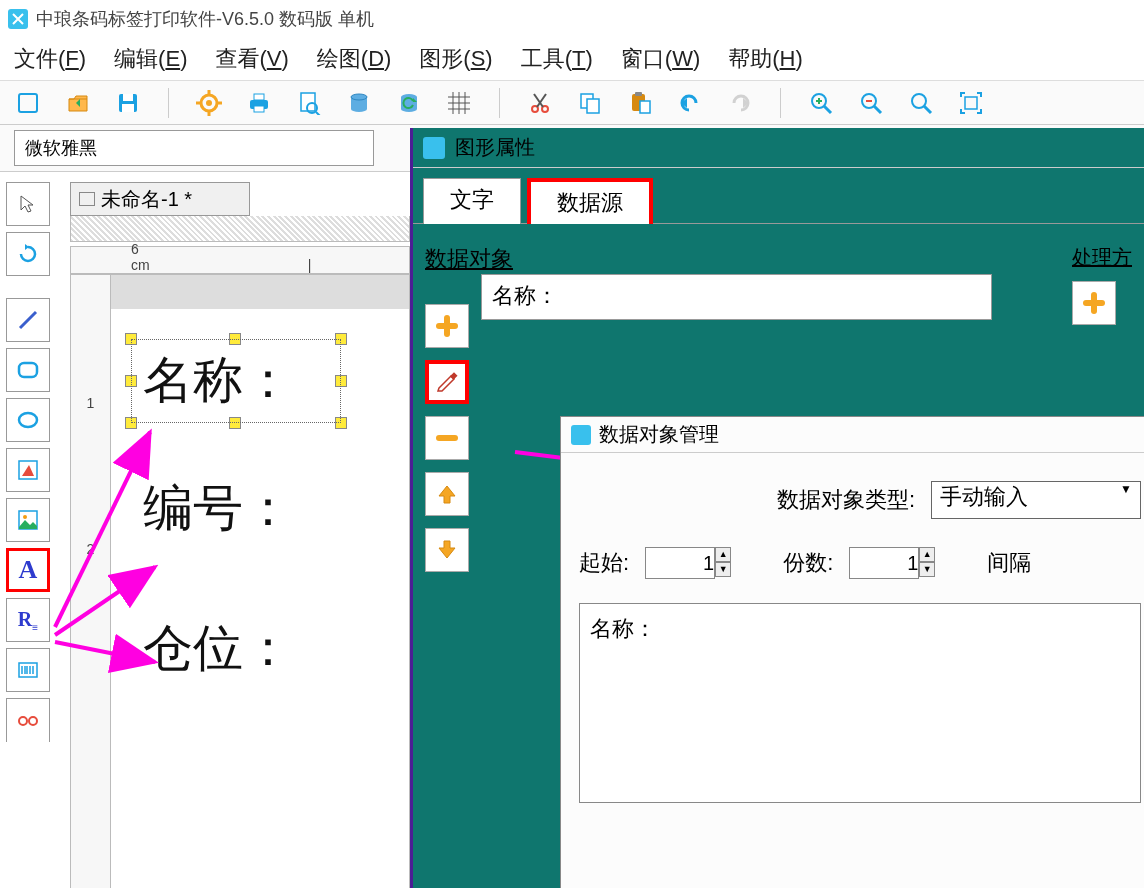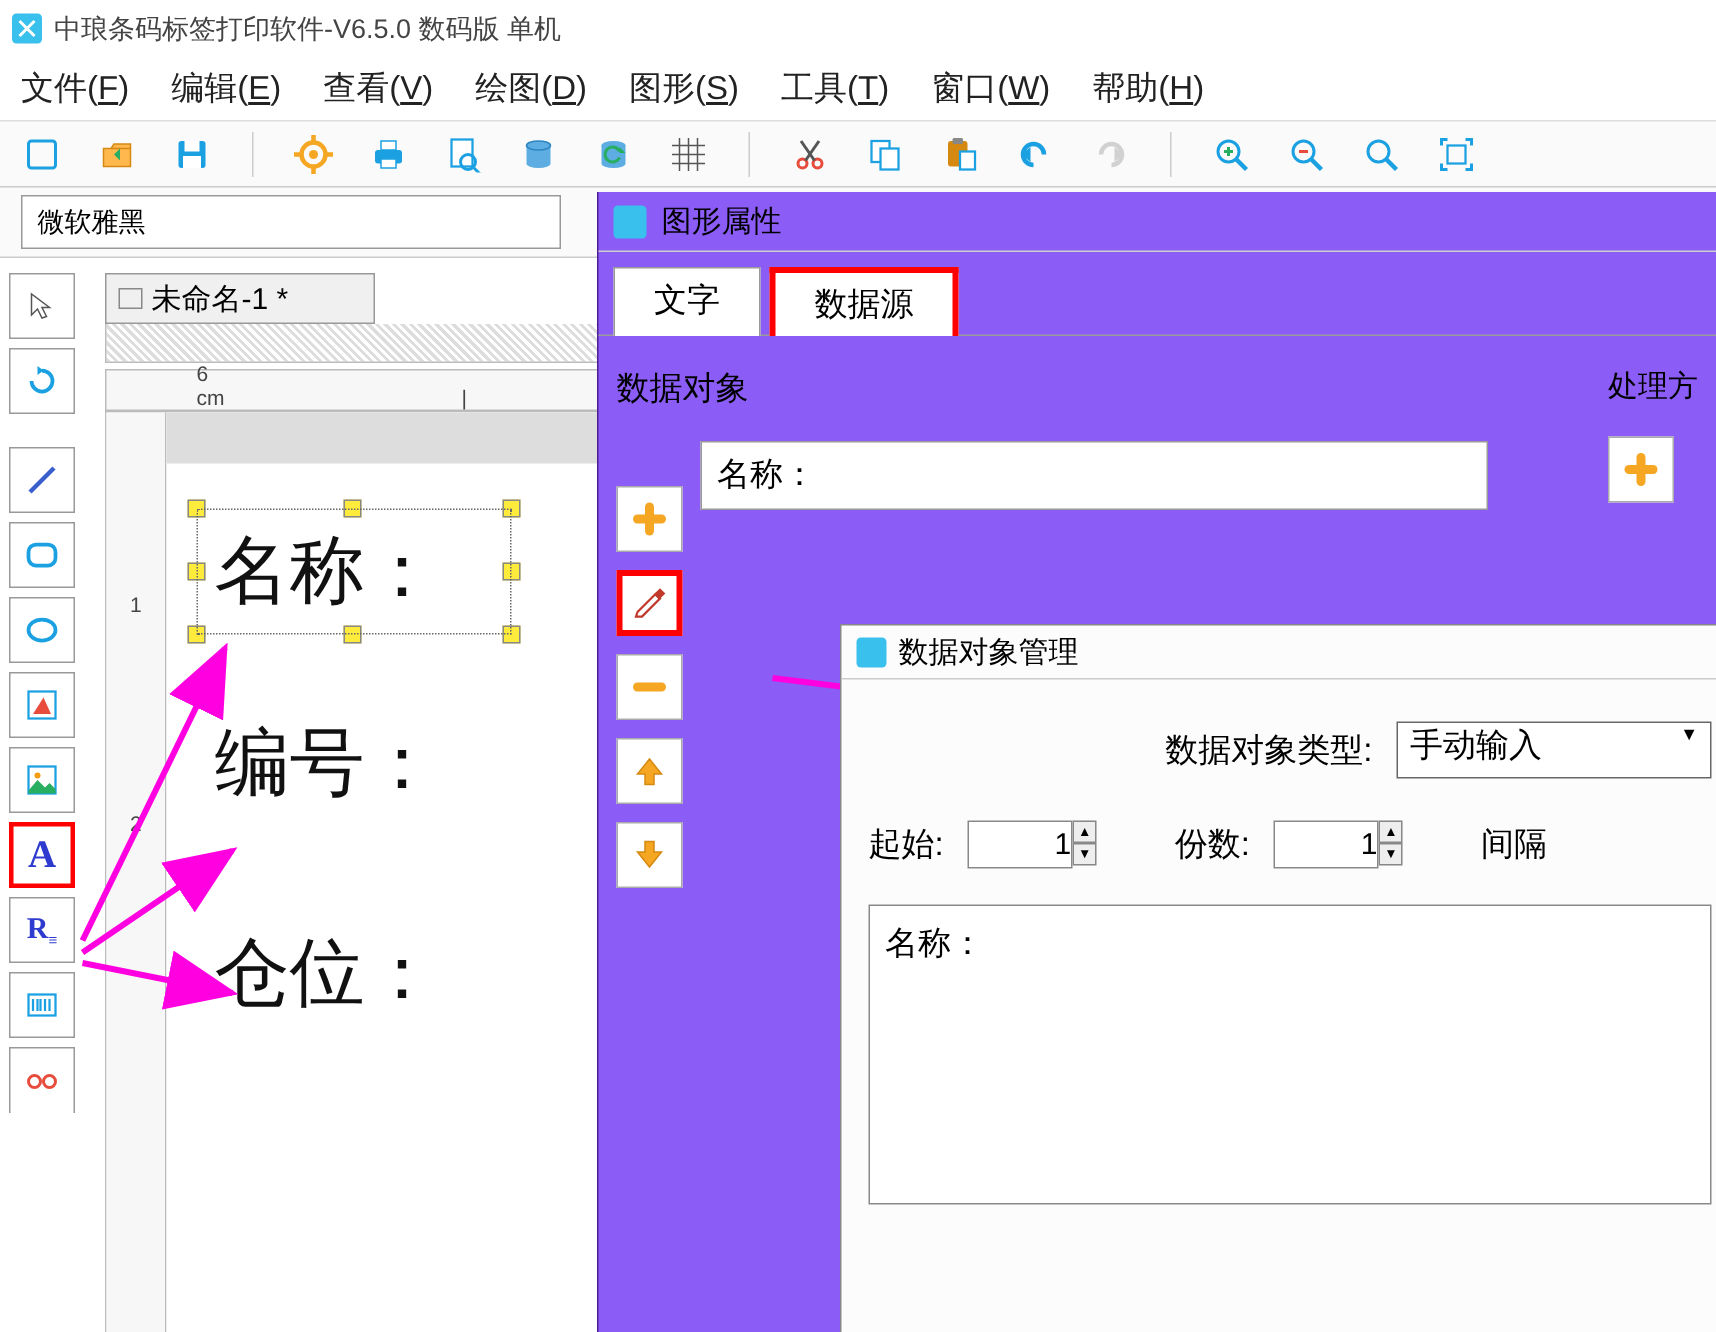--- a/index.html
+++ b/index.html
@@ -30,29 +30,29 @@
 .doctab { background: #f0f0f0; border: 1px solid #999; height: 34px; display:flex; align-items:center; gap:6px; padding:0 8px; font-size:20px; width: 180px; }
 .docicon { width: 16px; height: 14px; border: 1px solid #888; display:inline-block; }
 .rulerh { height: 28px; background: #f7f7f7; border: 1px solid #bbb; margin-top: 4px; display:flex; align-items:flex-end; font-size:14px; color:#444; padding-left: 60px; gap: 170px; }
 .canvas { position:relative; border: 1px solid #bbb; height: 640px; display:flex; }
 .rulerv { width: 40px; background:#f7f7f7; border-right: 1px solid #bbb; font-size:14px; color:#444; display:flex; flex-direction:column; align-items:center; padding-top: 120px; gap: 130px; }
 .canvasinner { flex:1; background:#fff; position:relative; padding: 40px 0 0 20px; }
 .canvasinner .graytop { position:absolute; top:0; left:0; right:0; height: 34px; background:#ddd; }
 .label { font-size: 50px; color:#111; margin-bottom: 60px; position:relative; }
 .handle { position:absolute; width:12px; height:12px; background:#ffeb3b; border:1px solid #888; }
 
-.proppanel { position:absolute; left: 398px; top: -44px; right: 0; height: 760px; background:#8b5cf6; border-left:1px solid #4c1d95; }
+.proppanel { position:absolute; left: 410px; top: -44px; right: 0; height: 760px; background:#0f766e; border-left:3px solid #4c1d95; }
 .proppanel .pptitle { height: 40px; display:flex; align-items:center; gap:10px; padding:0 10px; font-size:20px; border-bottom:1px solid #ccc; }
 .proppanel .ppicon { width:22px; height:22px; background:#39c0ed; border-radius:3px; }
 .proppanel .tabs { display:flex; gap:6px; padding:10px 10px 0 10px; }
 .proppanel .tab { border:1px solid #999; border-bottom: none; background:#fff; padding: 6px 26px; font-size:22px; }
 .proppanel .tab.active { border: 4px solid #ff0000; border-bottom:none; }
 
 .ppbody { padding: 20px 12px; position:relative; }
-.ppbody .grouplabel { font-size: 22px; margin-bottom: 20px; }
+.ppbody .grouplabel { font-size: 22px; margin-bottom: 0; text-decoration: underline; }
 .ppbody .btncol { display:flex; flex-direction:column; gap:12px; margin-right: 12px; margin-top: 30px; }
 .ppbody .sbtn { width: 44px; height: 44px; border:1px solid #aaa; background:#fff; display:flex; align-items:center; justify-content:center; font-size:20px; }
 .ppbody .sbtn.edit { border: 4px solid #ff0000; }
 .ppbody .namelist { flex:1; border:1px solid #999; background:#fff; height: 46px; padding:6px 10px; font-size:22px; }
 .ppbody .rightlabel { font-size:20px;text-align:center; }
 .ppbody .rightbtn { width:44px; height:44px; border:1px solid #aaa; background:#fff; margin-top: 10px; display:flex;align-items:center;justify-content:center; }
 
 .dmgr { position:absolute; left: 560px; top: 416px; width: 600px; height: 480px; background:#fcfcfc; border:1px solid #888; }
 .dmgr .dmtitle { height:36px; display:flex; align-items:center; gap:8px; padding:0 10px; font-size:20px; border-bottom:1px solid #ccc; }
 .dmgr .dmicon { width:20px; height:20px; background:#39c0ed; border-radius:3px; }

